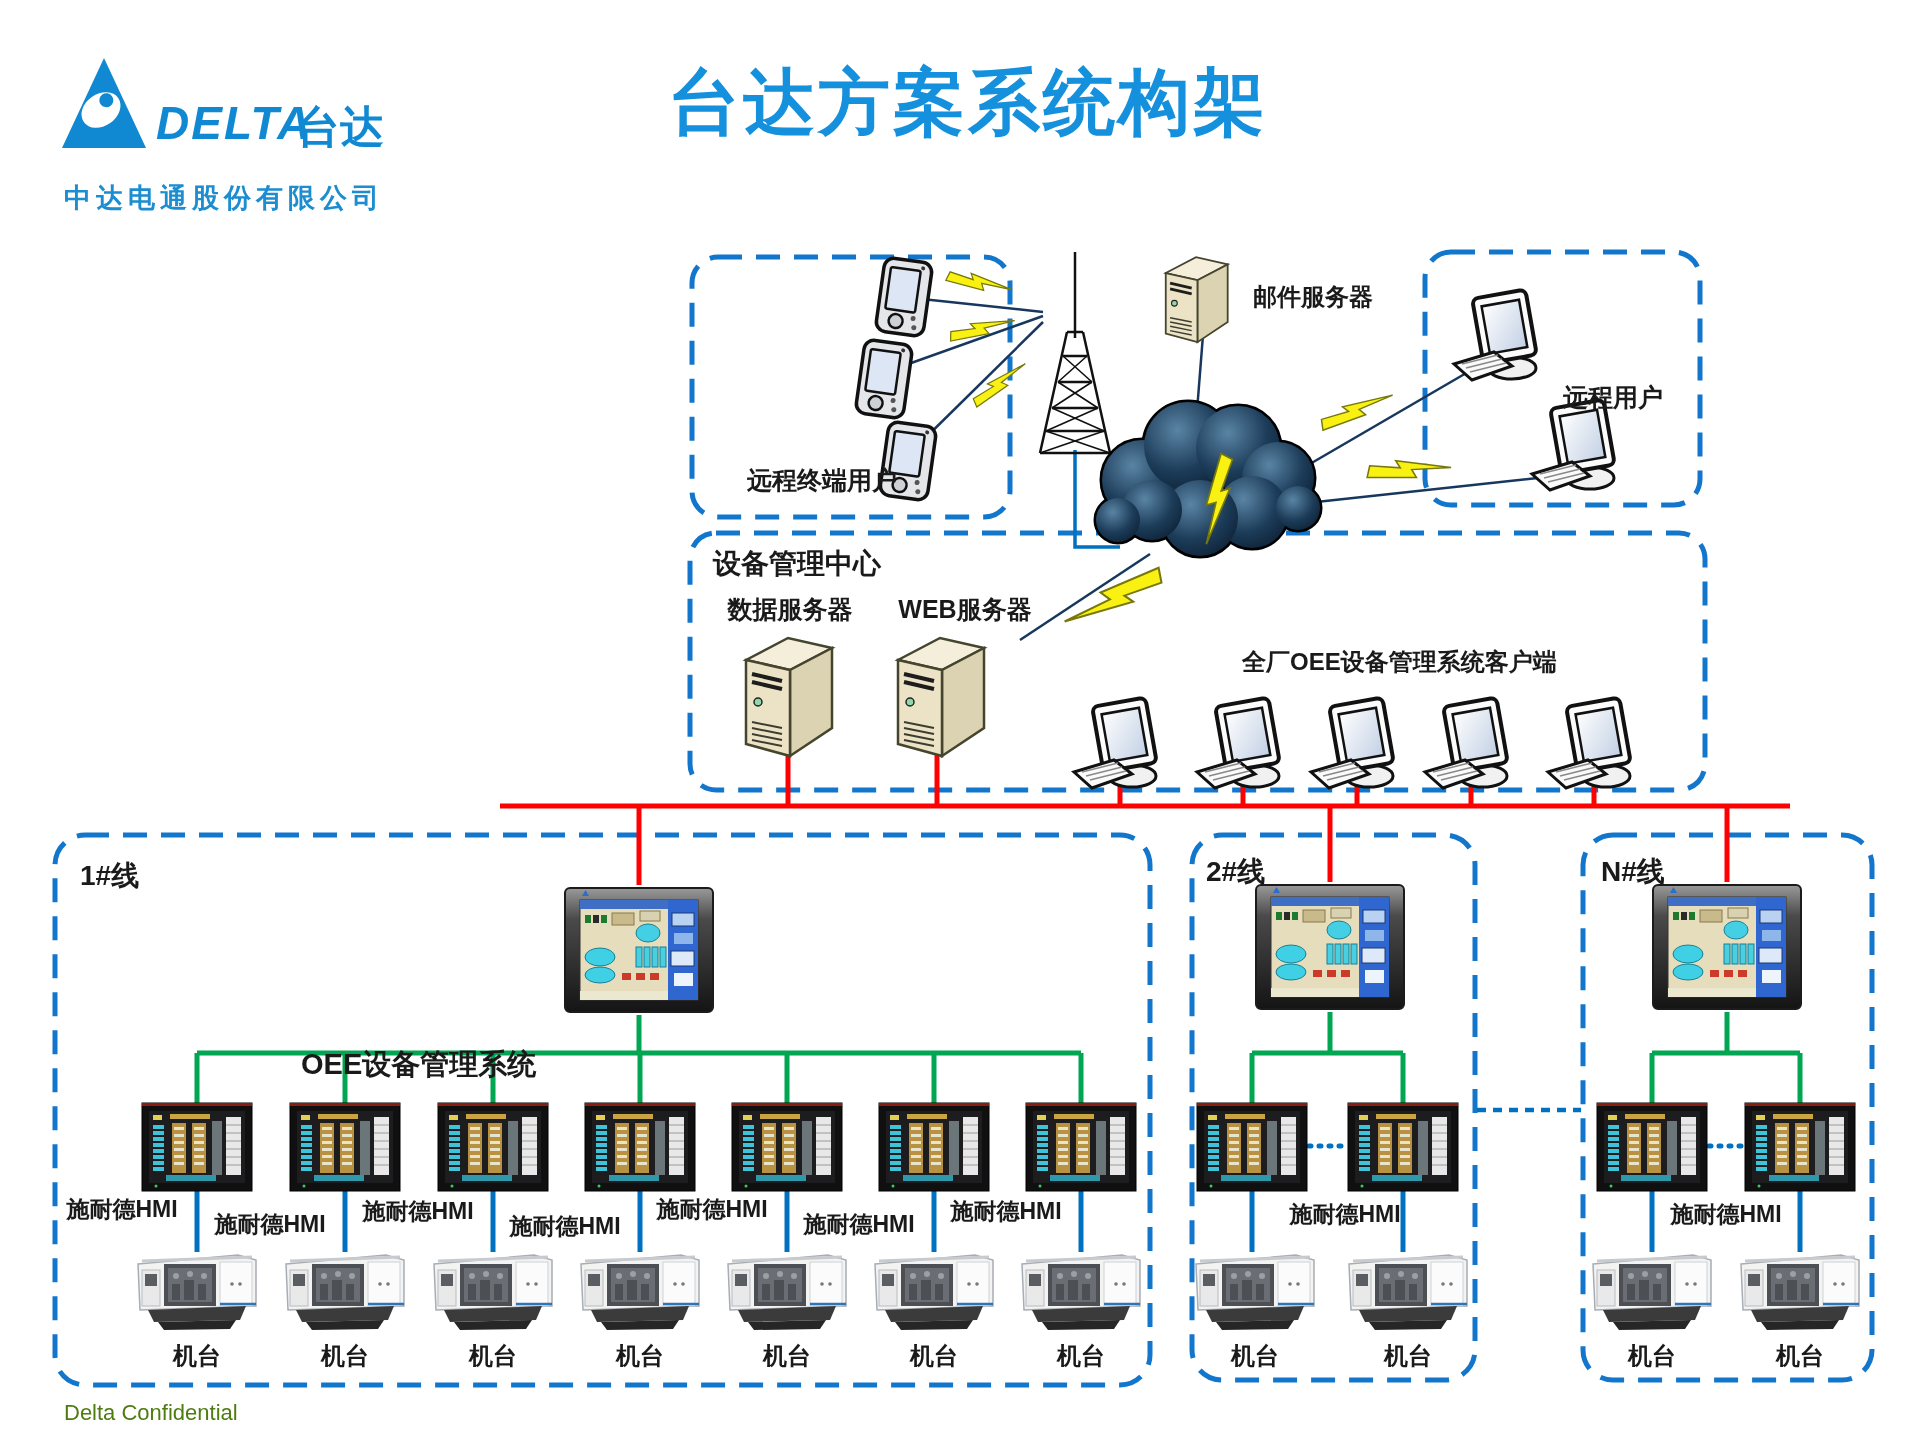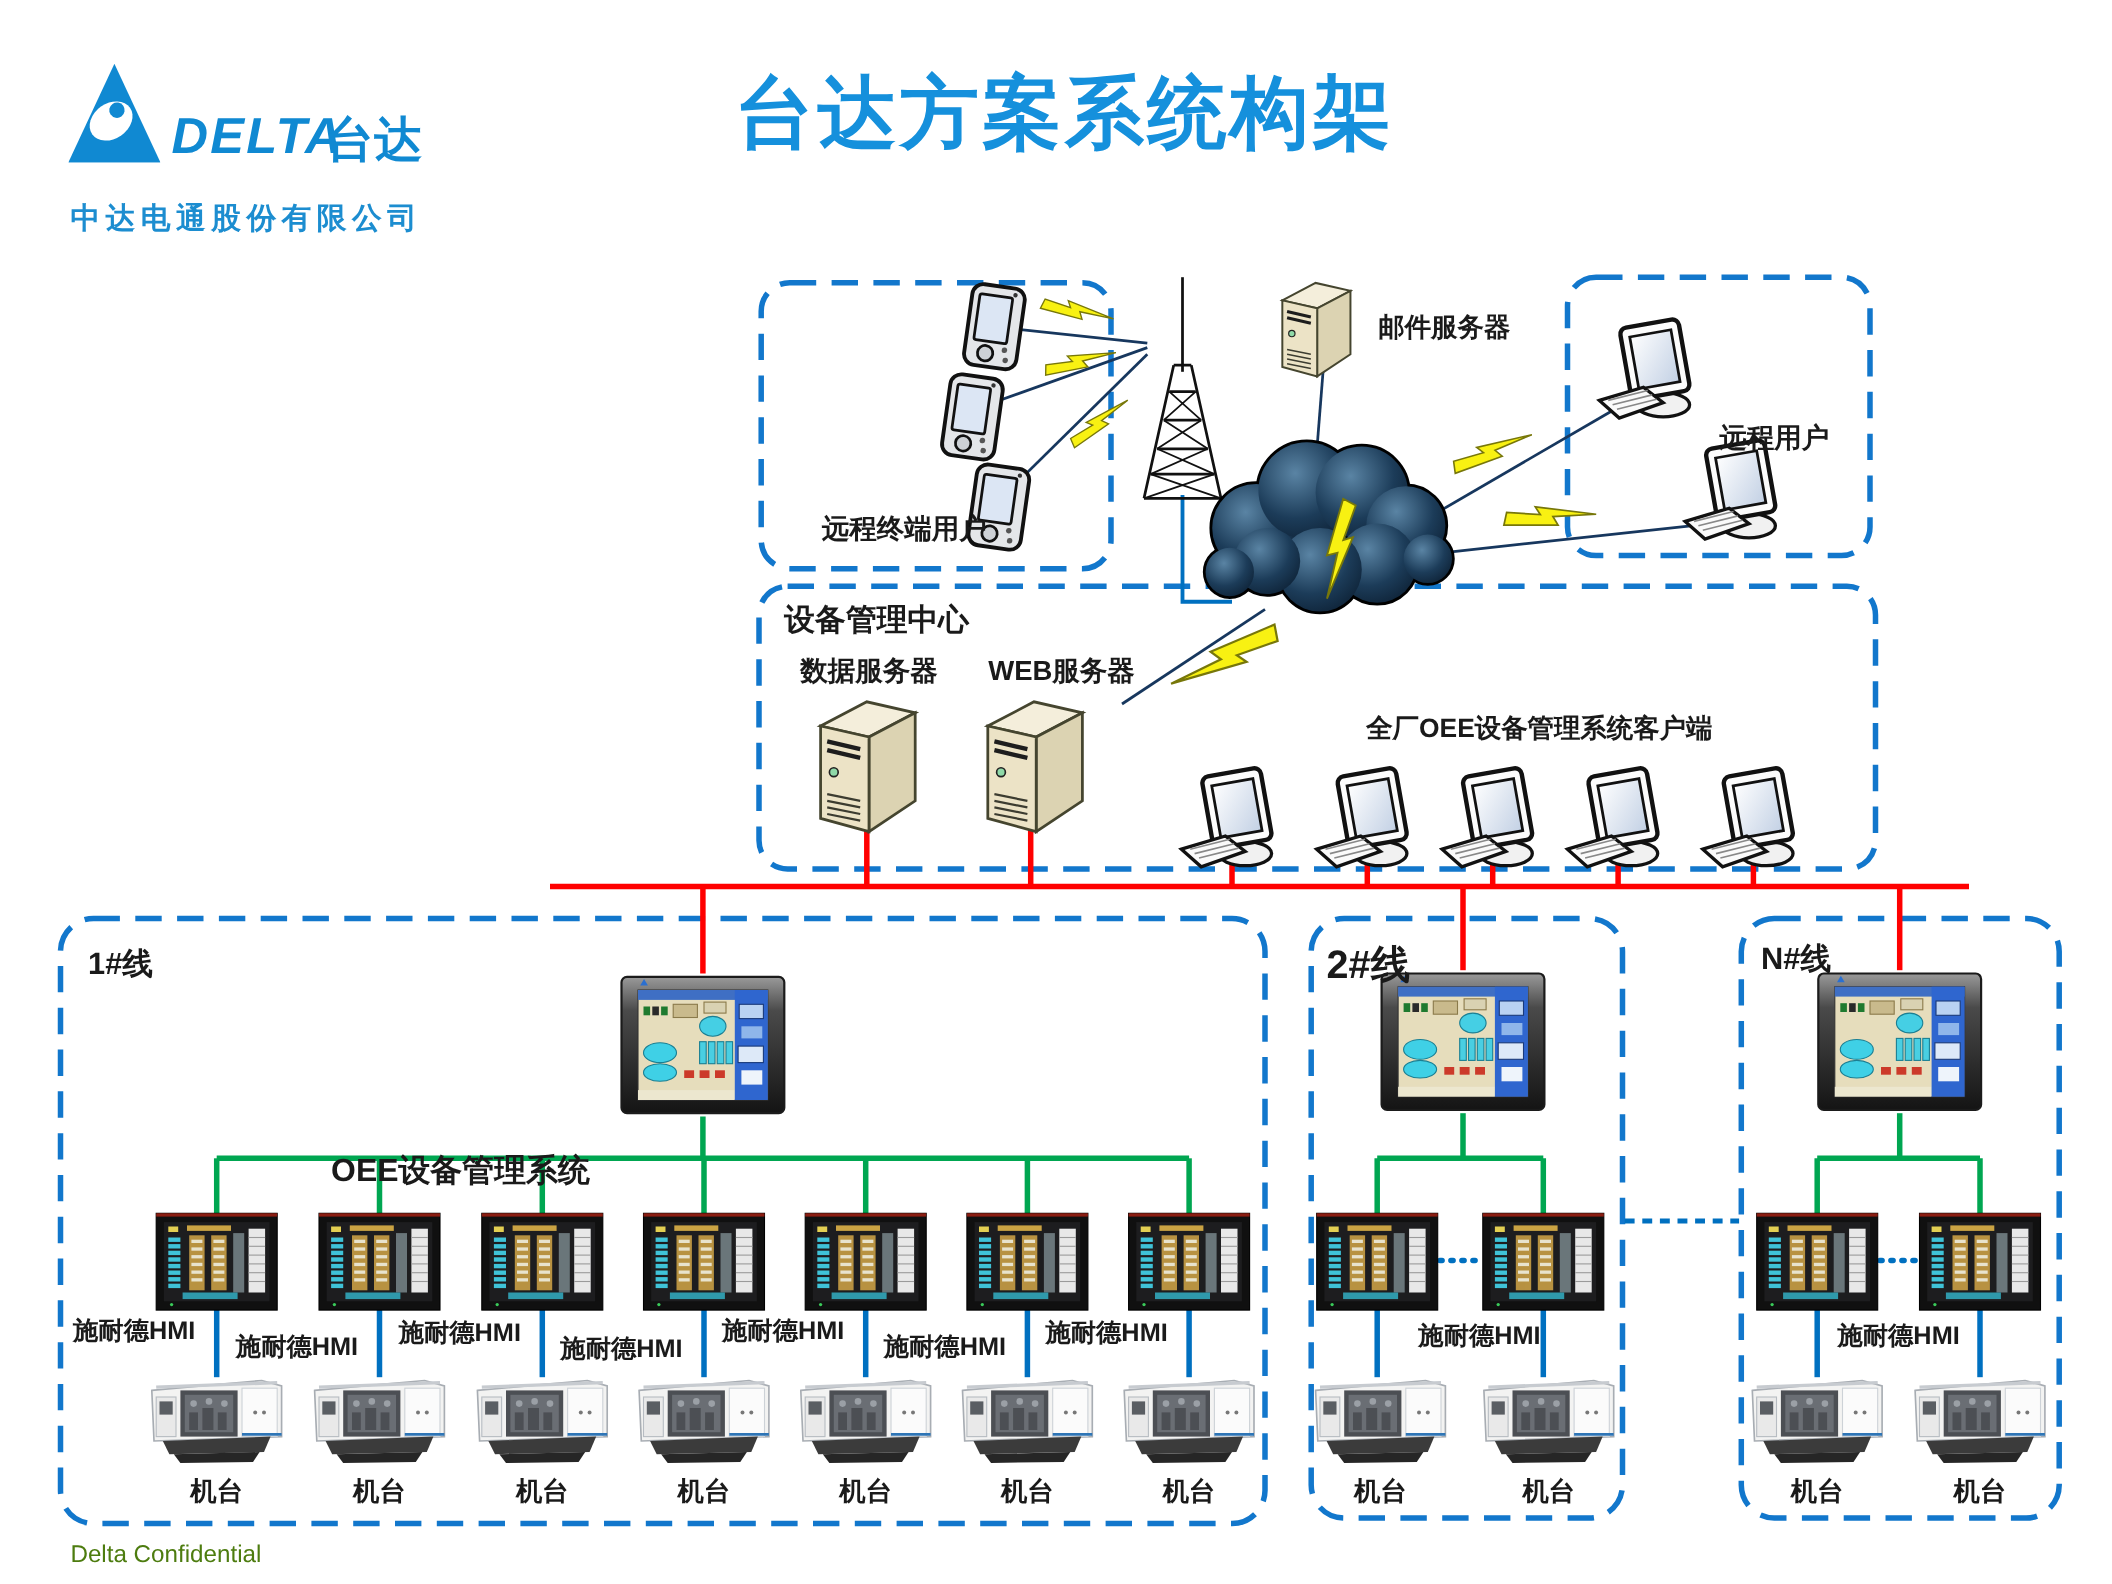--- a/index.html
+++ b/index.html
@@ -350,21 +350,21 @@
   <div class="lbl" style="left:747px;top:464px;font-size:25px;">远程终端用户</div>
   <div class="lbl" style="left:1253px;top:281px;font-size:24px;">邮件服务器</div>
   <div class="lbl" style="left:1563px;top:381px;font-size:25px;">远程用户</div>
 
   <div class="lbl" style="left:713px;top:545px;font-size:28px;">设备管理中心</div>
   <div class="lbl ctr" style="left:790px;top:593px;font-size:25px;">数据服务器</div>
   <div class="lbl ctr" style="left:949px;top:593px;font-size:25px;margin-left:16px;">WEB服务器</div>
   <div class="lbl" style="left:1242px;top:646px;font-size:24px;">全厂OEE设备管理系统客户端</div>
 
   <div class="lbl" style="left:80px;top:857px;font-size:28px;text-align:center;">1#线</div>
-  <div class="lbl" style="left:1206px;top:853px;font-size:36px;">2#线</div>
+  <div class="lbl" style="left:1206px;top:853px;font-size:28px;">2#线</div>
   <div class="lbl" style="left:1601px;top:853px;font-size:28px;">N#线</div>
 
   <div class="lbl" style="left:301px;top:1045px;width:230px;text-align:left;font-size:29px;">OEE设备管理系统</div>
 
   <div class="lbl ctr" style="left:122px;top:1194px;font-size:23px;">施耐德HMI</div>
   <div class="lbl ctr" style="left:270px;top:1209px;font-size:23px;">施耐德HMI</div>
   <div class="lbl ctr" style="left:418px;top:1196px;font-size:23px;">施耐德HMI</div>
   <div class="lbl ctr" style="left:565px;top:1211px;font-size:23px;">施耐德HMI</div>
   <div class="lbl ctr" style="left:712px;top:1194px;font-size:23px;">施耐德HMI</div>
   <div class="lbl ctr" style="left:859px;top:1209px;font-size:23px;">施耐德HMI</div>

